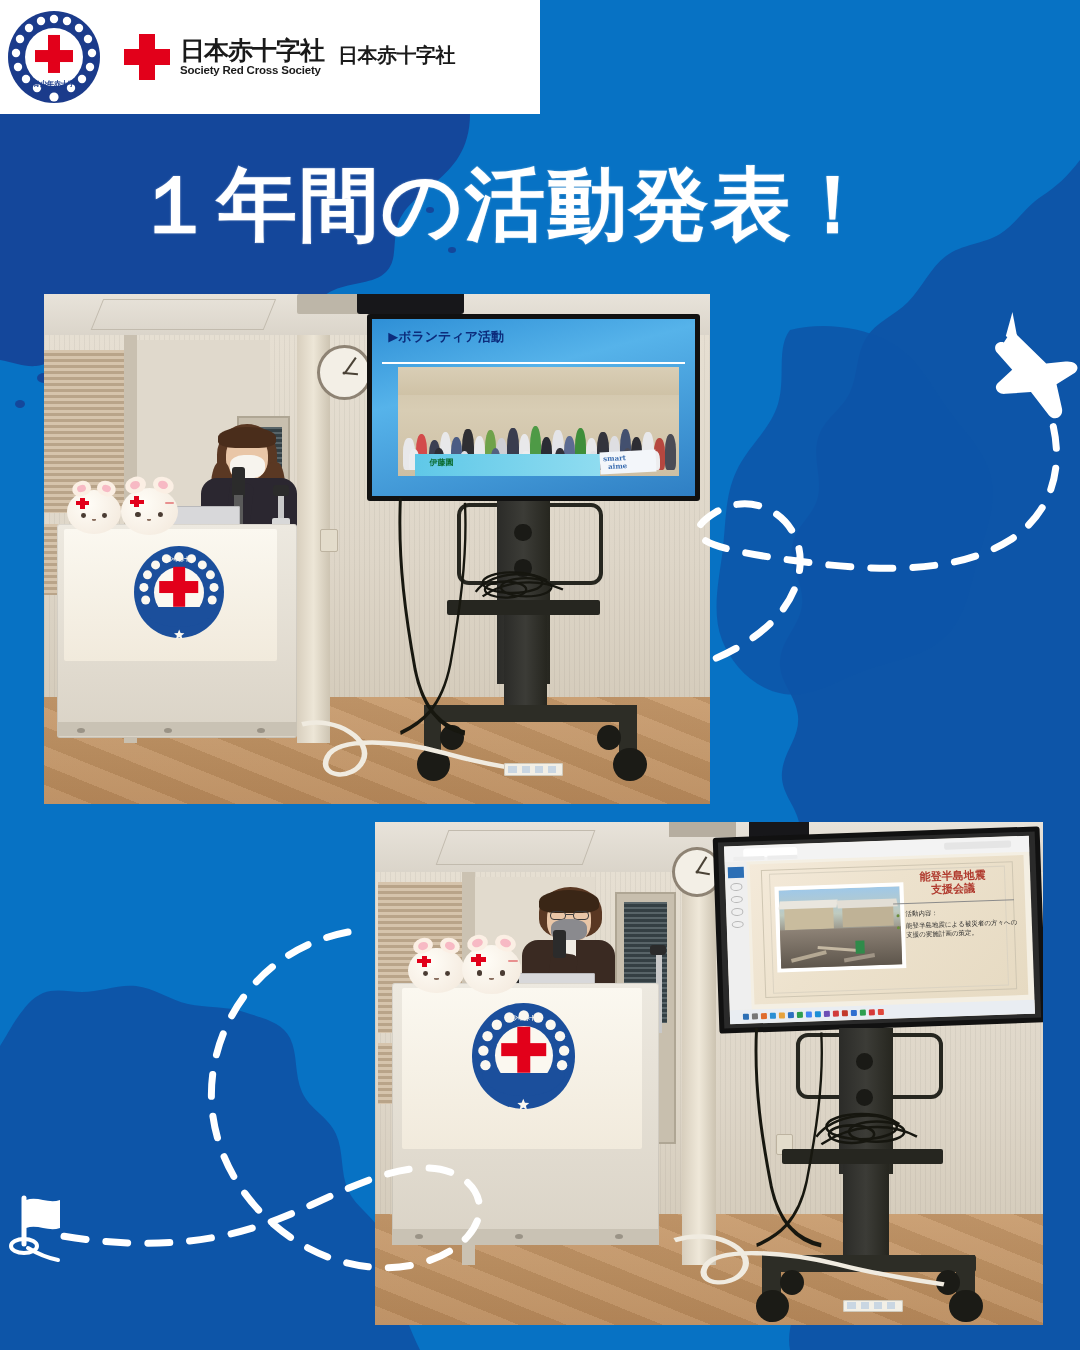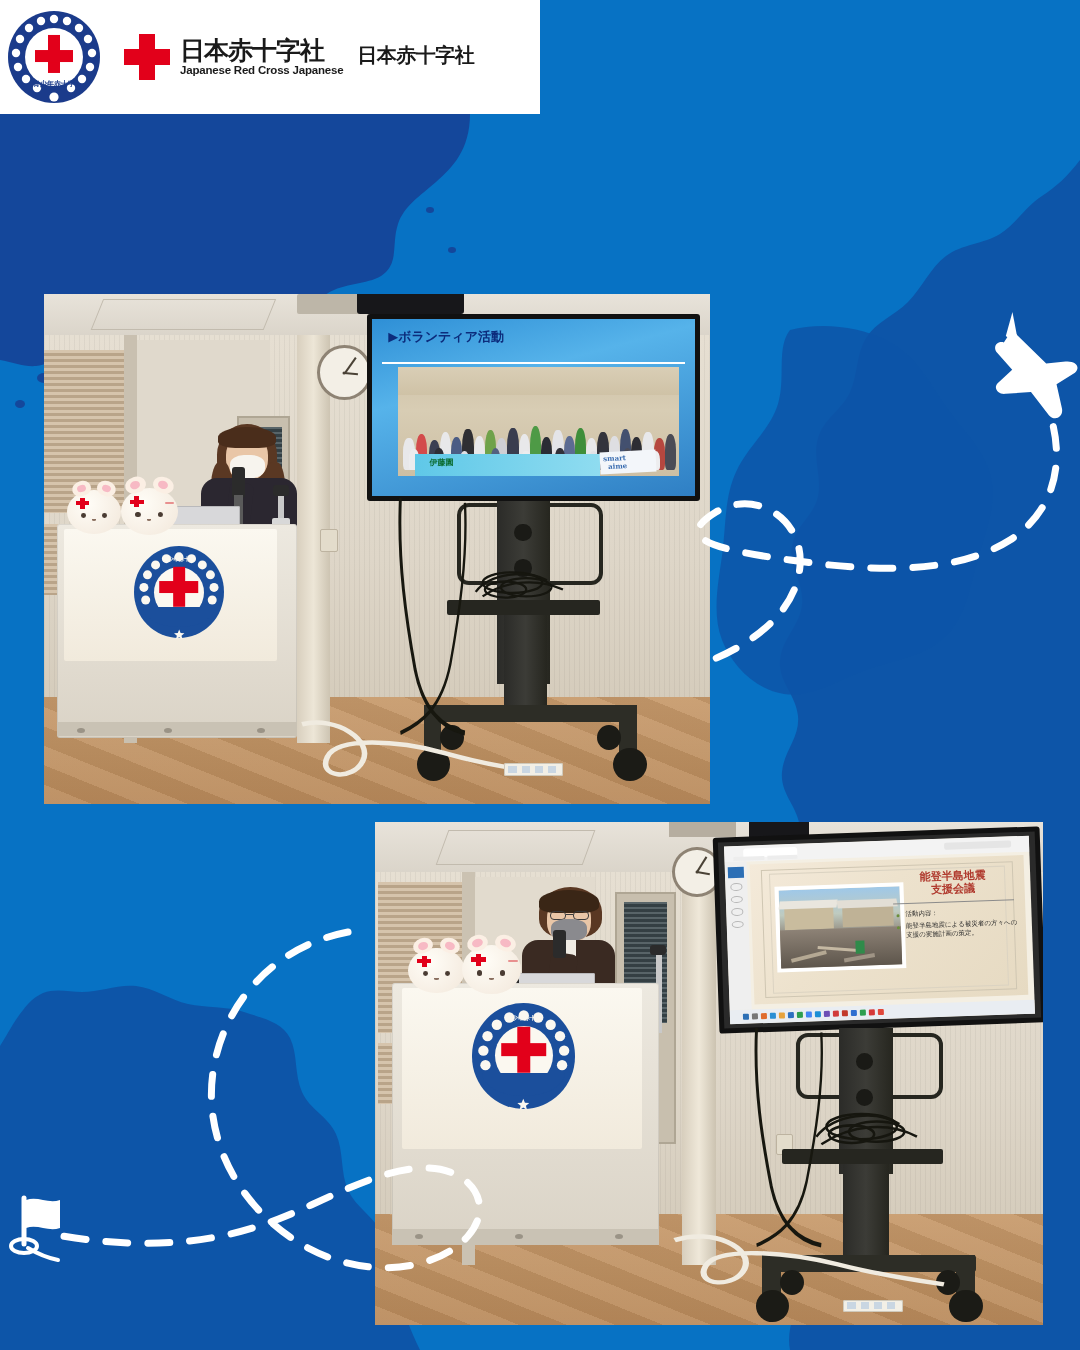--- a/index.html
+++ b/index.html
@@ -285,26 +285,27 @@
       <div class="band">青少年赤十字</div>
     </div>
 
     <div class="jrcs-logo">
       <div class="big-cross">
         <i class="v"></i>
           <i class="h"></i>
       </div>
       <div class="logo-text">
         <div class="logo-jp">日本赤十字社</div>
-        <div class="logo-en">Japanese Red Cross Japanese</div>
+        <div class="logo-en">Society Red Cross Society</div>
       </div>
     </div>
     <div class="branch-text">日本赤十字社</div>
   </div>
 
+  <div class="title">１年間の活動発表！</div>
 
   <div class="photo photo1">
     <div class="scene">
       <div class="ceil"></div>
       <div class="wall">
           <div class="wall-strips"></div>
         </div>
       <div class="floor">
           <div class="floor-tiles"></div>
         </div>

